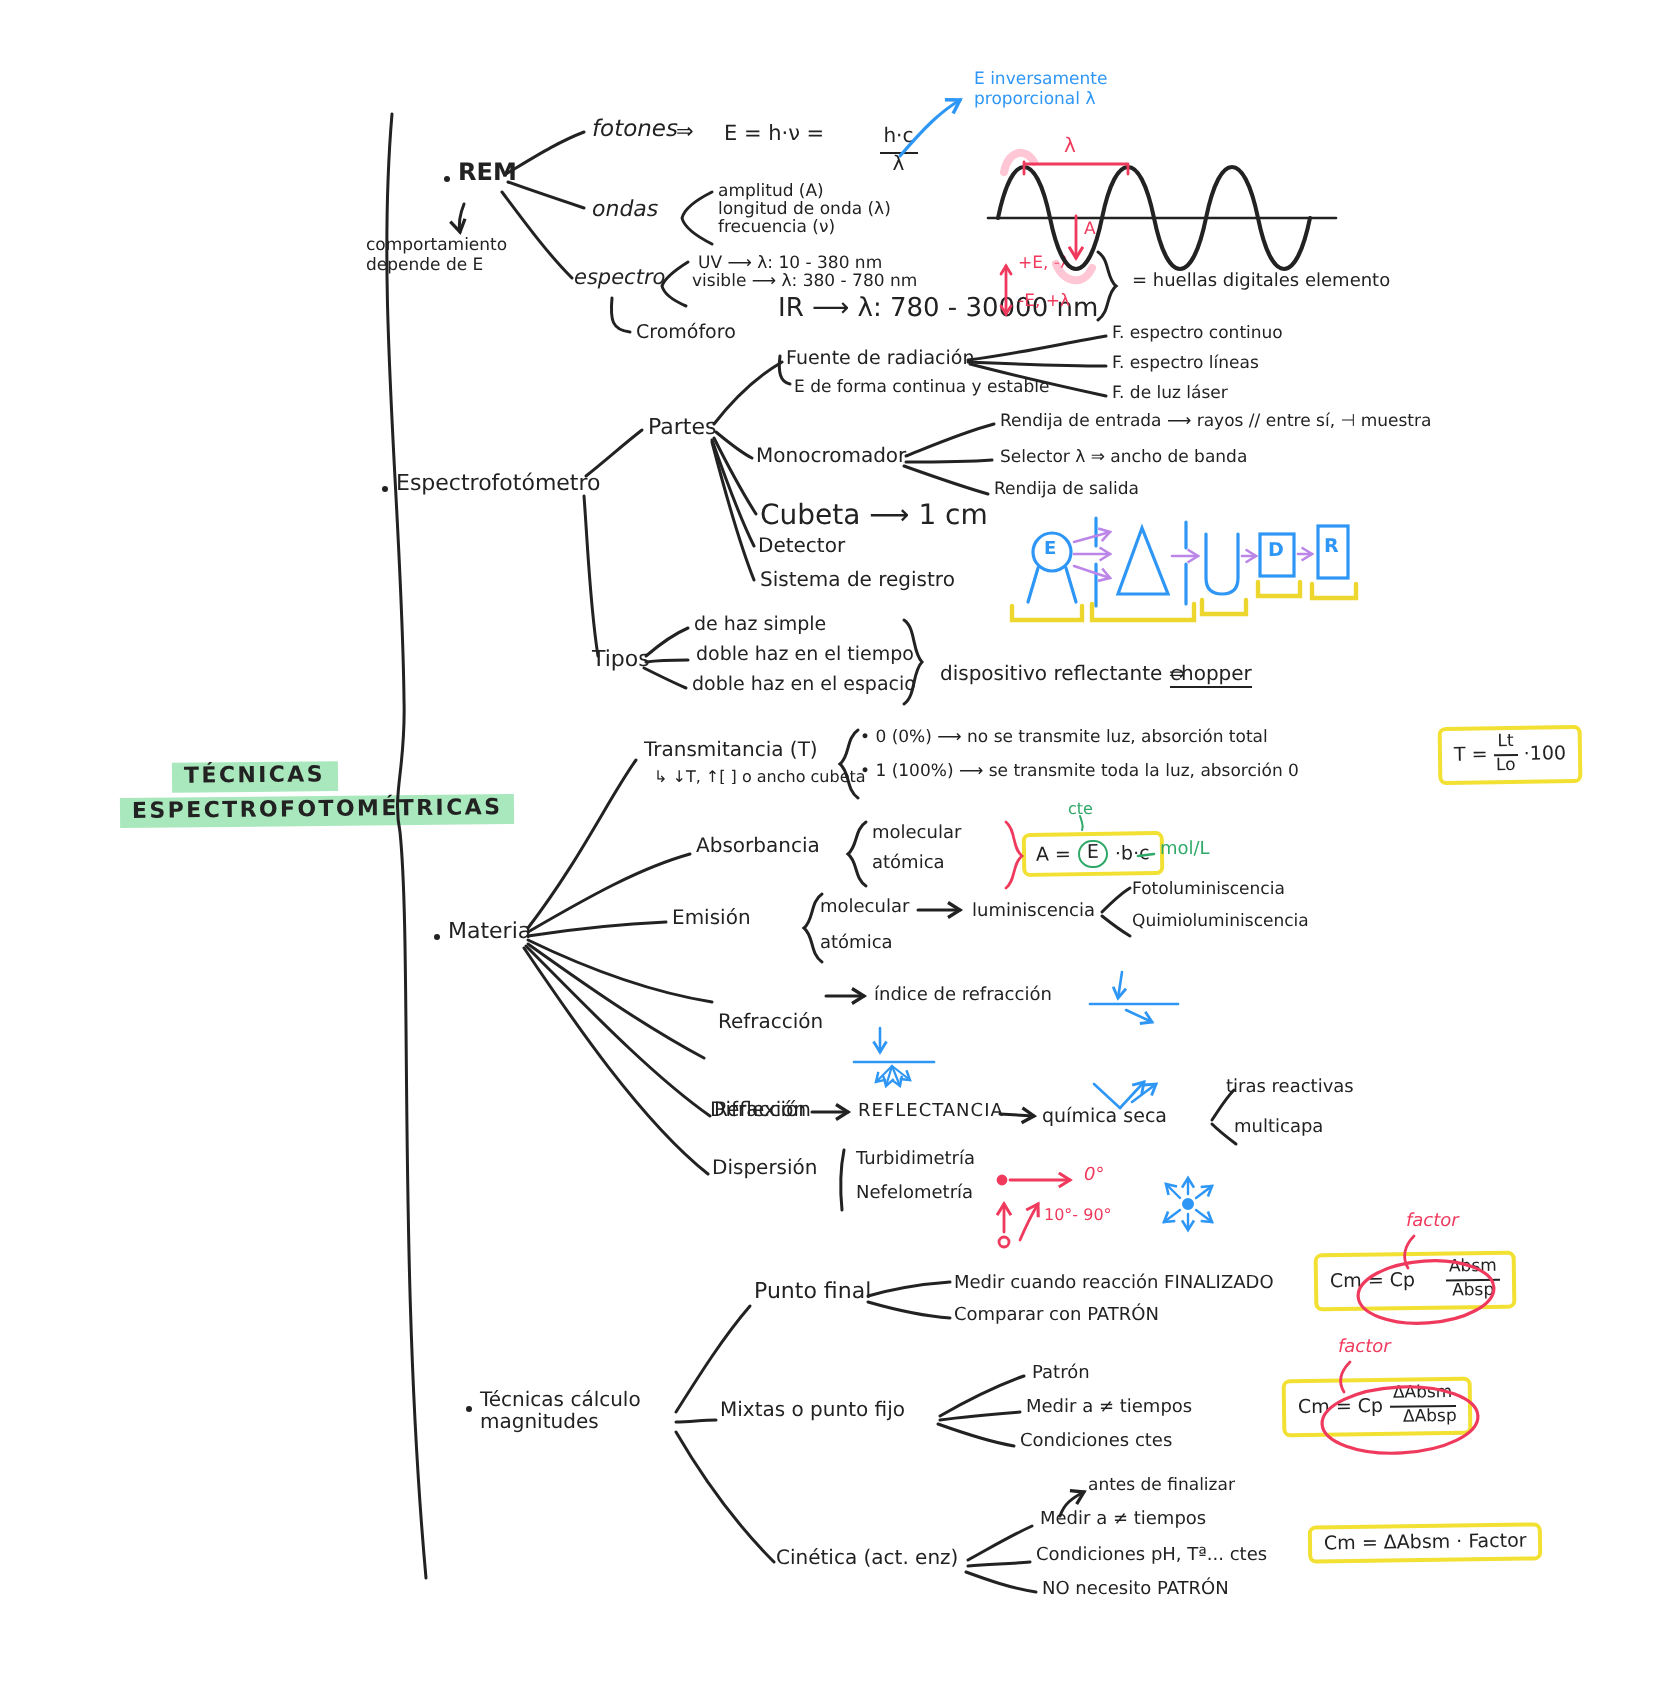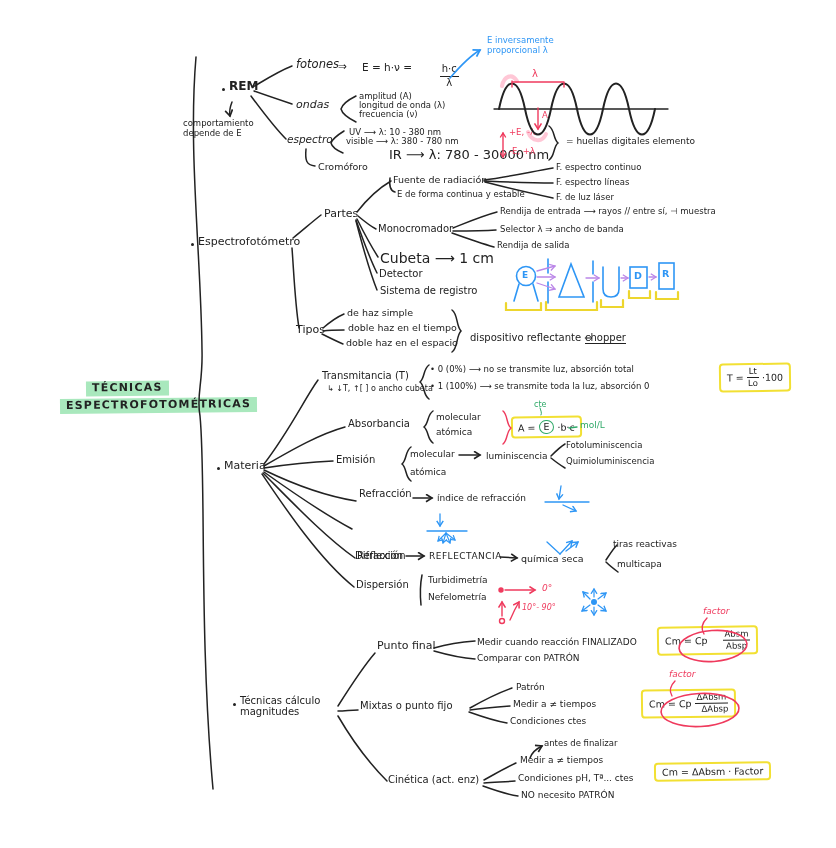--- a/index.html
+++ b/index.html
@@ -118,36 +118,36 @@
   <div class="t green" style="left:534px;top:401px;font-size:8px;">cte</div>
   <div class="t green" style="left:580px;top:420px;font-size:9px;">mol/L</div>
 
   <div class="t" style="left:336px;top:454px;font-size:10px;">Emisión</div>
   <div class="t" style="left:410px;top:449px;font-size:9px;">molecular</div>
   <div class="t" style="left:410px;top:467px;font-size:9px;">atómica</div>
   <div class="t" style="left:486px;top:451px;font-size:9px;">luminiscencia</div>
   <div class="t" style="left:566px;top:441px;font-size:8.5px;">Fotoluminiscencia</div>
   <div class="t" style="left:566px;top:457px;font-size:8.5px;">Quimioluminiscencia</div>
 
-  <div class="t" style="left:359px;top:488px;font-size:10px;">Refracción</div>
+  <div class="t" style="left:359px;top:506px;font-size:10px;">Refracción</div>
   <div class="t" style="left:437px;top:493px;font-size:9px;">índice de refracción</div>
 
   <div class="t" style="left:355px;top:522px;font-size:10px;margin-top:28px;">Difracción</div>
 
   <div class="t" style="left:357px;top:550px;font-size:10px;">Reflexión</div>
   <div class="t" style="left:429px;top:551px;font-size:9px;letter-spacing:.5px;">REFLECTANCIA</div>
   <div class="t" style="left:521px;top:554px;font-size:9.5px;">química seca</div>
   <div class="t" style="left:613px;top:539px;font-size:9px;">tiras reactivas</div>
   <div class="t" style="left:617px;top:559px;font-size:9px;">multicapa</div>
 
   <div class="t" style="left:356px;top:579px;font-size:10px;">Dispersión</div>
   <div class="t" style="left:428px;top:575px;font-size:9px;">Turbidimetría</div>
   <div class="t" style="left:428px;top:592px;font-size:9px;">Nefelometría</div>
   <div class="t red" style="left:542px;top:583px;font-size:9px;font-style:italic;">0°</div>
-  <div class="t red" style="left:522px;top:604px;font-size:8px;font-style:italic;">10°- 90°</div>
+  <div class="t red" style="left:522px;top:604px;font-size:8px;">10°- 90°</div>
 
   <div class="dot" style="left:233px;top:703px;"></div>
   <div class="t pre" style="left:240px;top:695px;font-size:10px;">Técnicas cálculo
 magnitudes</div>
 
   <div class="t node" style="left:377px;top:640px;">Punto final</div>
   <div class="t" style="left:477px;top:637px;font-size:9px;">Medir cuando reacción FINALIZADO</div>
   <div class="t" style="left:477px;top:653px;font-size:9px;">Comparar con PATRÓN</div>
   <div class="ybox" style="left:657px;top:626px;">
     <span>Cm =</span>

